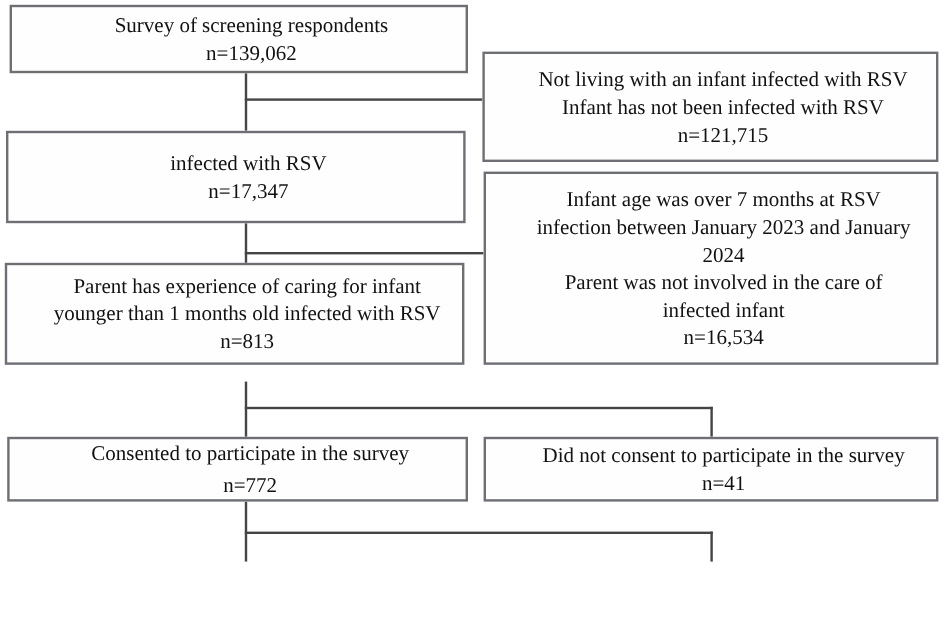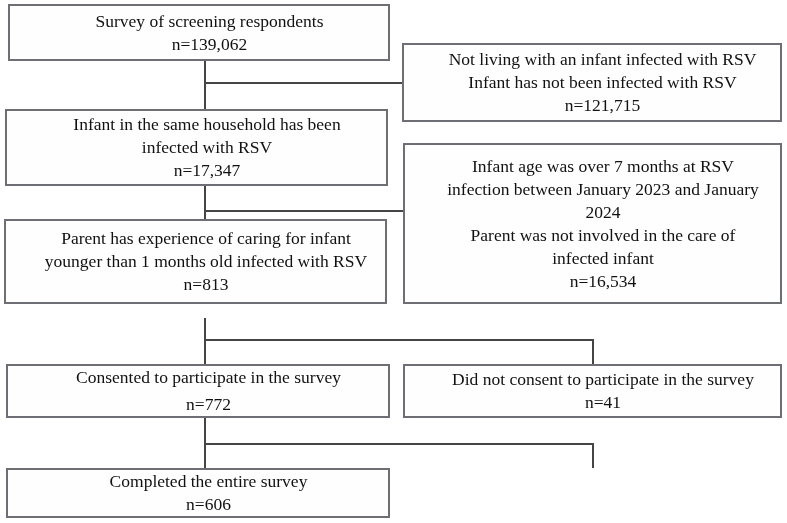--- a/index.html
+++ b/index.html
@@ -57,28 +57,27 @@
 
   <div class="connector" style="left:204px; top:418px; width:2px; height:50px;"></div>
   <div class="connector" style="left:204px; top:443px; width:390px; height:2px;"></div>
   <div class="connector" style="left:592px; top:443px; width:2px; height:25px;"></div>
 
   <div class="box" style="left:8px; top:4px; width:382px; height:57px;">
     <div class="line-text">Survey of screening respondents</div>
     <div class="line-text">n=139,062</div>
   </div>
 
-  <div class="box" style="left:402px; top:43px; width:380px; height:79px;">
+  <div class="box" style="left:402px; top:43px; width:380px; height:92px;">
     <div class="line-text">Not living with an infant infected with RSV</div>
     <div class="line-text">Infant has not been infected with RSV</div>
     <div class="line-text">n=121,715</div>
   </div>
 
   <div class="box" style="left:5px; top:109px; width:383px; height:77px;">
-    <div class="line-text">Infant in the same household has been</div>
     <div class="line-text">infected with RSV</div>
     <div class="line-text">n=17,347</div>
   </div>
 
   <div class="box" style="left:403px; top:143px; width:379px; height:161px;">
     <div class="line-text">Infant age was over 7 months at RSV</div>
     <div class="line-text">infection between January 2023 and January</div>
     <div class="line-text">2024</div>
     <div class="line-text">Parent was not involved in the care of</div>
     <div class="line-text">infected infant</div>
@@ -94,19 +93,15 @@
   <div class="box" style="left:6px; top:364px; width:384px; height:54px;justify-content:space-between;">
     <div class="line-text">Consented to participate in the survey</div>
     <div class="line-text">n=772</div>
   </div>
 
   <div class="box" style="left:403px; top:364px; width:379px; height:54px;">
     <div class="line-text">Did not consent to participate in the survey</div>
     <div class="line-text">n=41</div>
   </div>
 
-  <div class="box" style="left:6px; top:468px; width:384px; height:50px;">
-    <div class="line-text">Completed the entire survey</div>
-    <div class="line-text">n=606</div>
-  </div>
 
 
 </div>
 
 </body></html>

